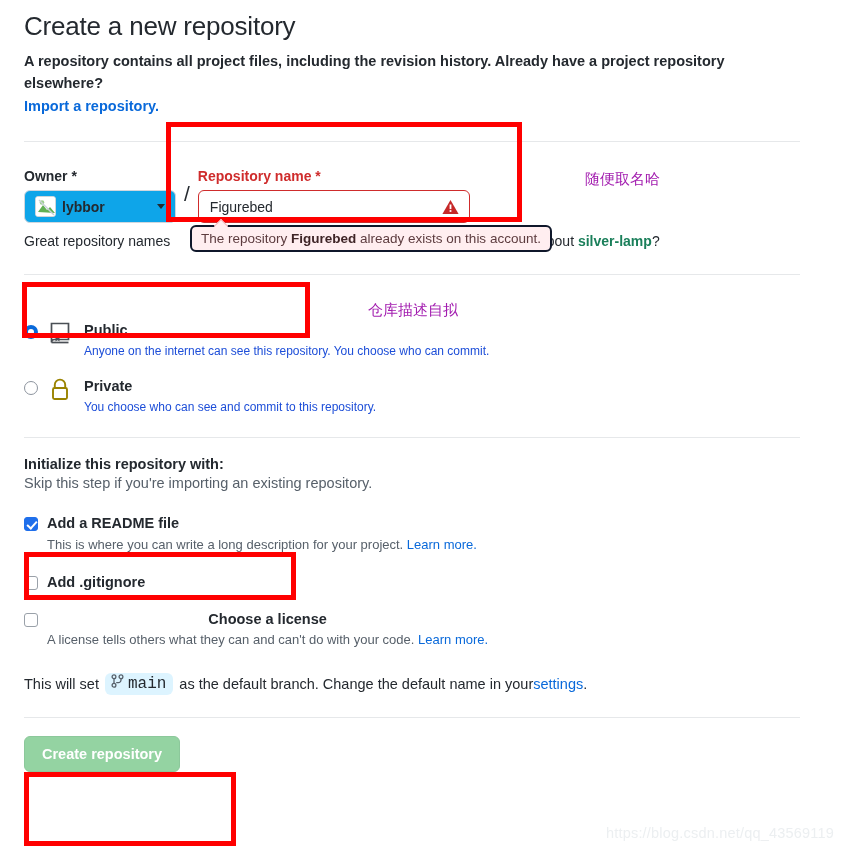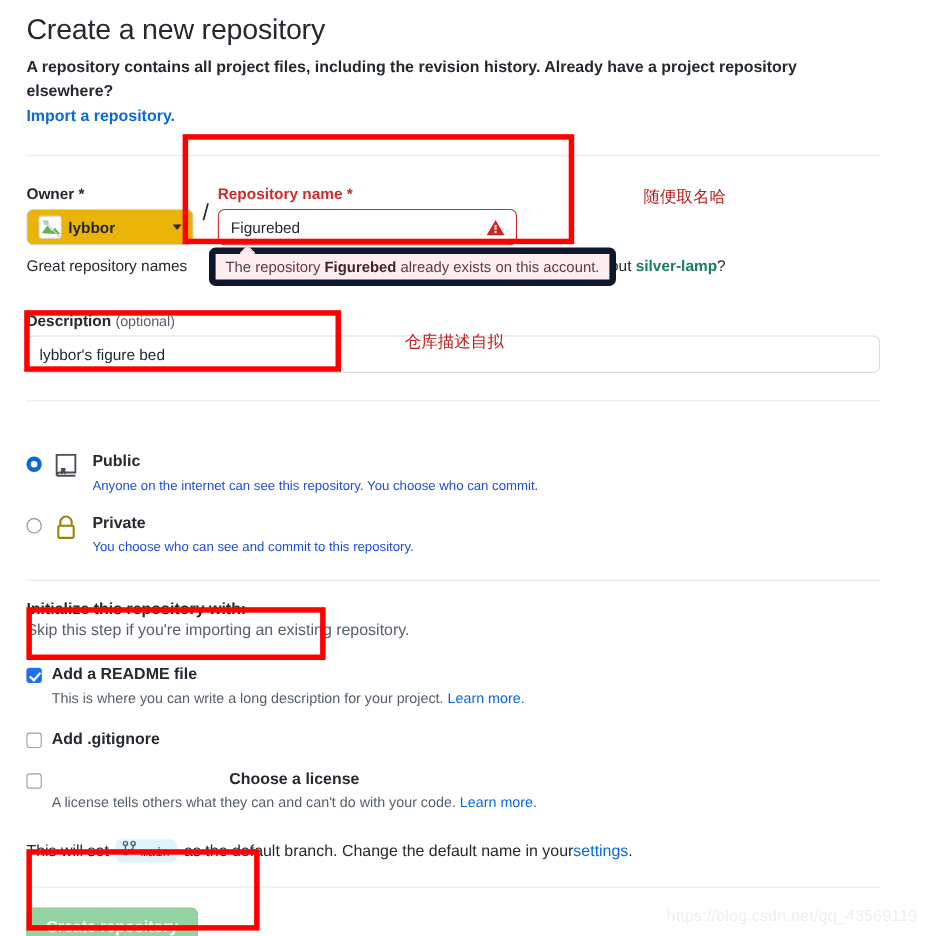--- a/index.html
+++ b/index.html
@@ -36,21 +36,21 @@
     margin-bottom: 6px; display: block;
   }
   .field-label .req { color: #24292f; font-weight: 600; }
   .field-label.red, .field-label.red .req { color: #cf2c2c; font-weight: 600; }
 
   .owner-col { width: 152px; }
   .owner-btn {
     display: flex; align-items: center; gap: 6px;
     height: 33px; padding: 0 10px;
     border: 1px solid #d0d7de; border-radius: 6px;
-    background: #eab308; font-size: 14px; font-weight: 600; color: #24292f;
+    background: #0ea5e9; font-size: 14px; font-weight: 600; color: #24292f;
     cursor: pointer; width: 100%;
   }
   .avatar {
     width: 21px; height: 21px; border-radius: 3px;
     background: #fff; border: 1px solid #cfd5da;
     display: inline-block; position: relative; overflow: hidden; flex: 0 0 auto;
   }
   .caret {
     width: 0; height: 0; margin-left: auto;
     border-left: 4px solid transparent; border-right: 4px solid transparent;
@@ -72,21 +72,21 @@
     position: absolute; right: 10px; top: 50%; transform: translateY(-50%);
     width: 17px; height: 15px;
   }
 
   
   .hint-line {
     position: relative; font-size: 14px; color: #24292f; margin-top: 10px;
   }
   .tooltip {
     position: absolute; left: 166px; top: -8px;
-    background: #ffeef0; border: 6px solid #0f172a; border-radius: 6px;
+    background: #ffeef0; border: 2px solid #0f172a; border-radius: 6px;
     padding: 4px 9px; font-size: 13.5px; color: #5c3b3e; white-space: nowrap;
     z-index: 6;
   }
   .tooltip b { font-weight: 700; color: #3f2527; }
   .tooltip:before {
     content: ""; position: absolute; left: 24px; top: -6px;
     width: 9px; height: 9px; background: #ffeef0;
     border-left: 1px solid #f5b8bd; border-top: 1px solid #f5b8bd;
     transform: rotate(45deg);
   }
@@ -132,38 +132,38 @@
   .chk-desc { font-size: 13px; color: #57606a; margin-top: 3px; line-height: 1.4; }
 
   
   .branch-line {
     display: flex; align-items: center; gap: 0;
     font-size: 14.5px; color: #24292f;
   }
   .branch-badge {
     display: inline-flex; align-items: flex-end; gap: 4px;
     background: #ddf4ff; border-radius: 6px; padding: 1px 7px 2px 6px;
-    font-family: "Liberation Mono", monospace; font-size: 11px; color: #24292f;
+    font-family: "Liberation Mono", monospace; font-size: 16px; color: #24292f;
     margin: 0 6px;
   }
 
   
   .btn-create {
     display: inline-block;
     background: #94d3a2; border: 1px solid #8cc89b; border-radius: 6px;
     color: #ffffff; font-size: 14.5px; font-weight: 600;
     padding: 9px 17px; cursor: default; font-family: inherit;
   }
 
   
   .anno-box {
     position: absolute; border: 5px solid #ff0000; pointer-events: none; z-index: 5;
   }
   .anno-text {
-    position: absolute; color: #b91c1c; font-size: 15px; z-index: 7;
+    position: absolute; color: #a21caf; font-size: 15px; z-index: 7;
     font-family: Liberation Sans, sans-serif;
     padding-left: 44px;
   }
   .watermark {
     position: absolute; right: 16px; bottom: 10px;
     color: #eceff1; font-size: 14.5px; letter-spacing: 0.2px;
   }
 </style>
 </head>
 <body>
@@ -223,27 +223,20 @@
     <div class="hint-line">
       <span>Great repository names</span>
       <span style="position:absolute; left:515px; top:0;">
         <span>about </span><span class="green">silver-lamp</span><span>?</span>
       </span>
       <span class="tooltip">
         <span>The repository </span><b>Figurebed</b><span> already exists on this account.</span>
       </span>
     </div>
 
-    <div style="margin-top:34px;">
-      <span class="field-label">
-        <span>Description</span>
-        <span class="opt">(optional)</span>
-      </span>
-      <input class="text-input" type="text" value="lybbor's figure bed" style="">
-    </div>
 
     <hr class="rule" style="margin-top:25px;">
 
     <div style="margin-top:19px;">
 
       <div class="vis-row">
         <span class="radio on"></span>
         <span class="vis-icon">
           <svg width="24" height="24" viewBox="0 0 24 24" aria-hidden="true">
             <path d="M3.5 1.5 h17 v16 h-14 a3 3 0 0 0 -3 3 z" fill="none" stroke="#4a4f55" stroke-width="1.7"></path>

